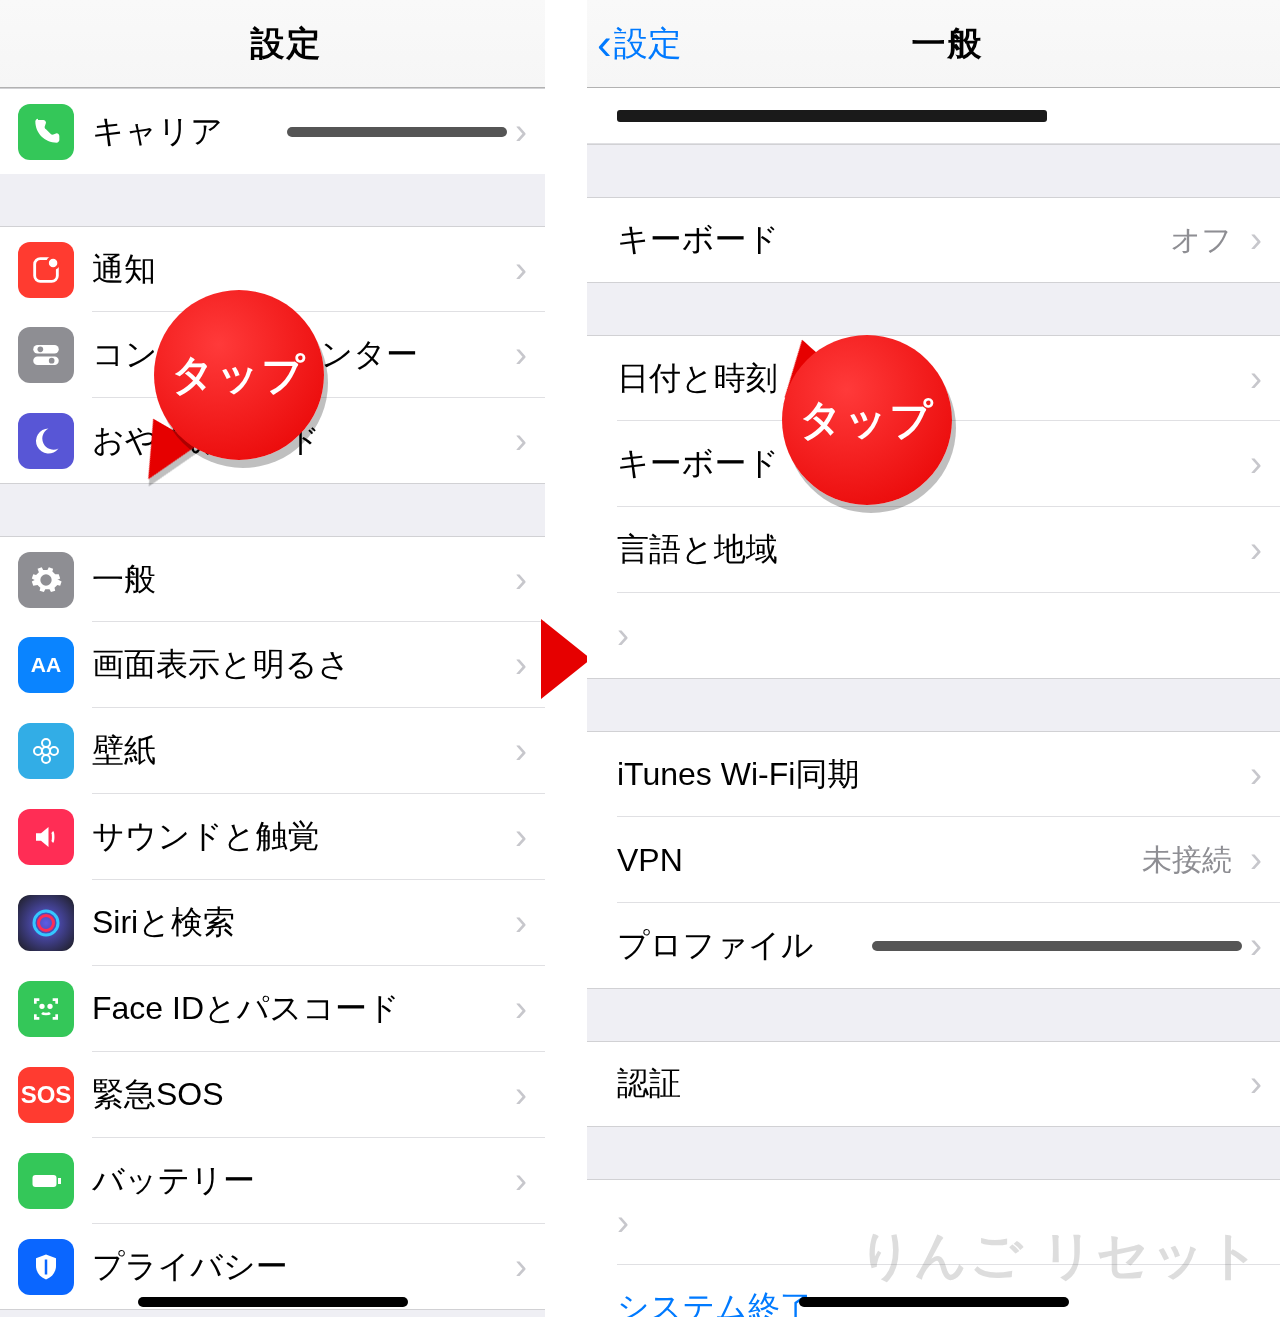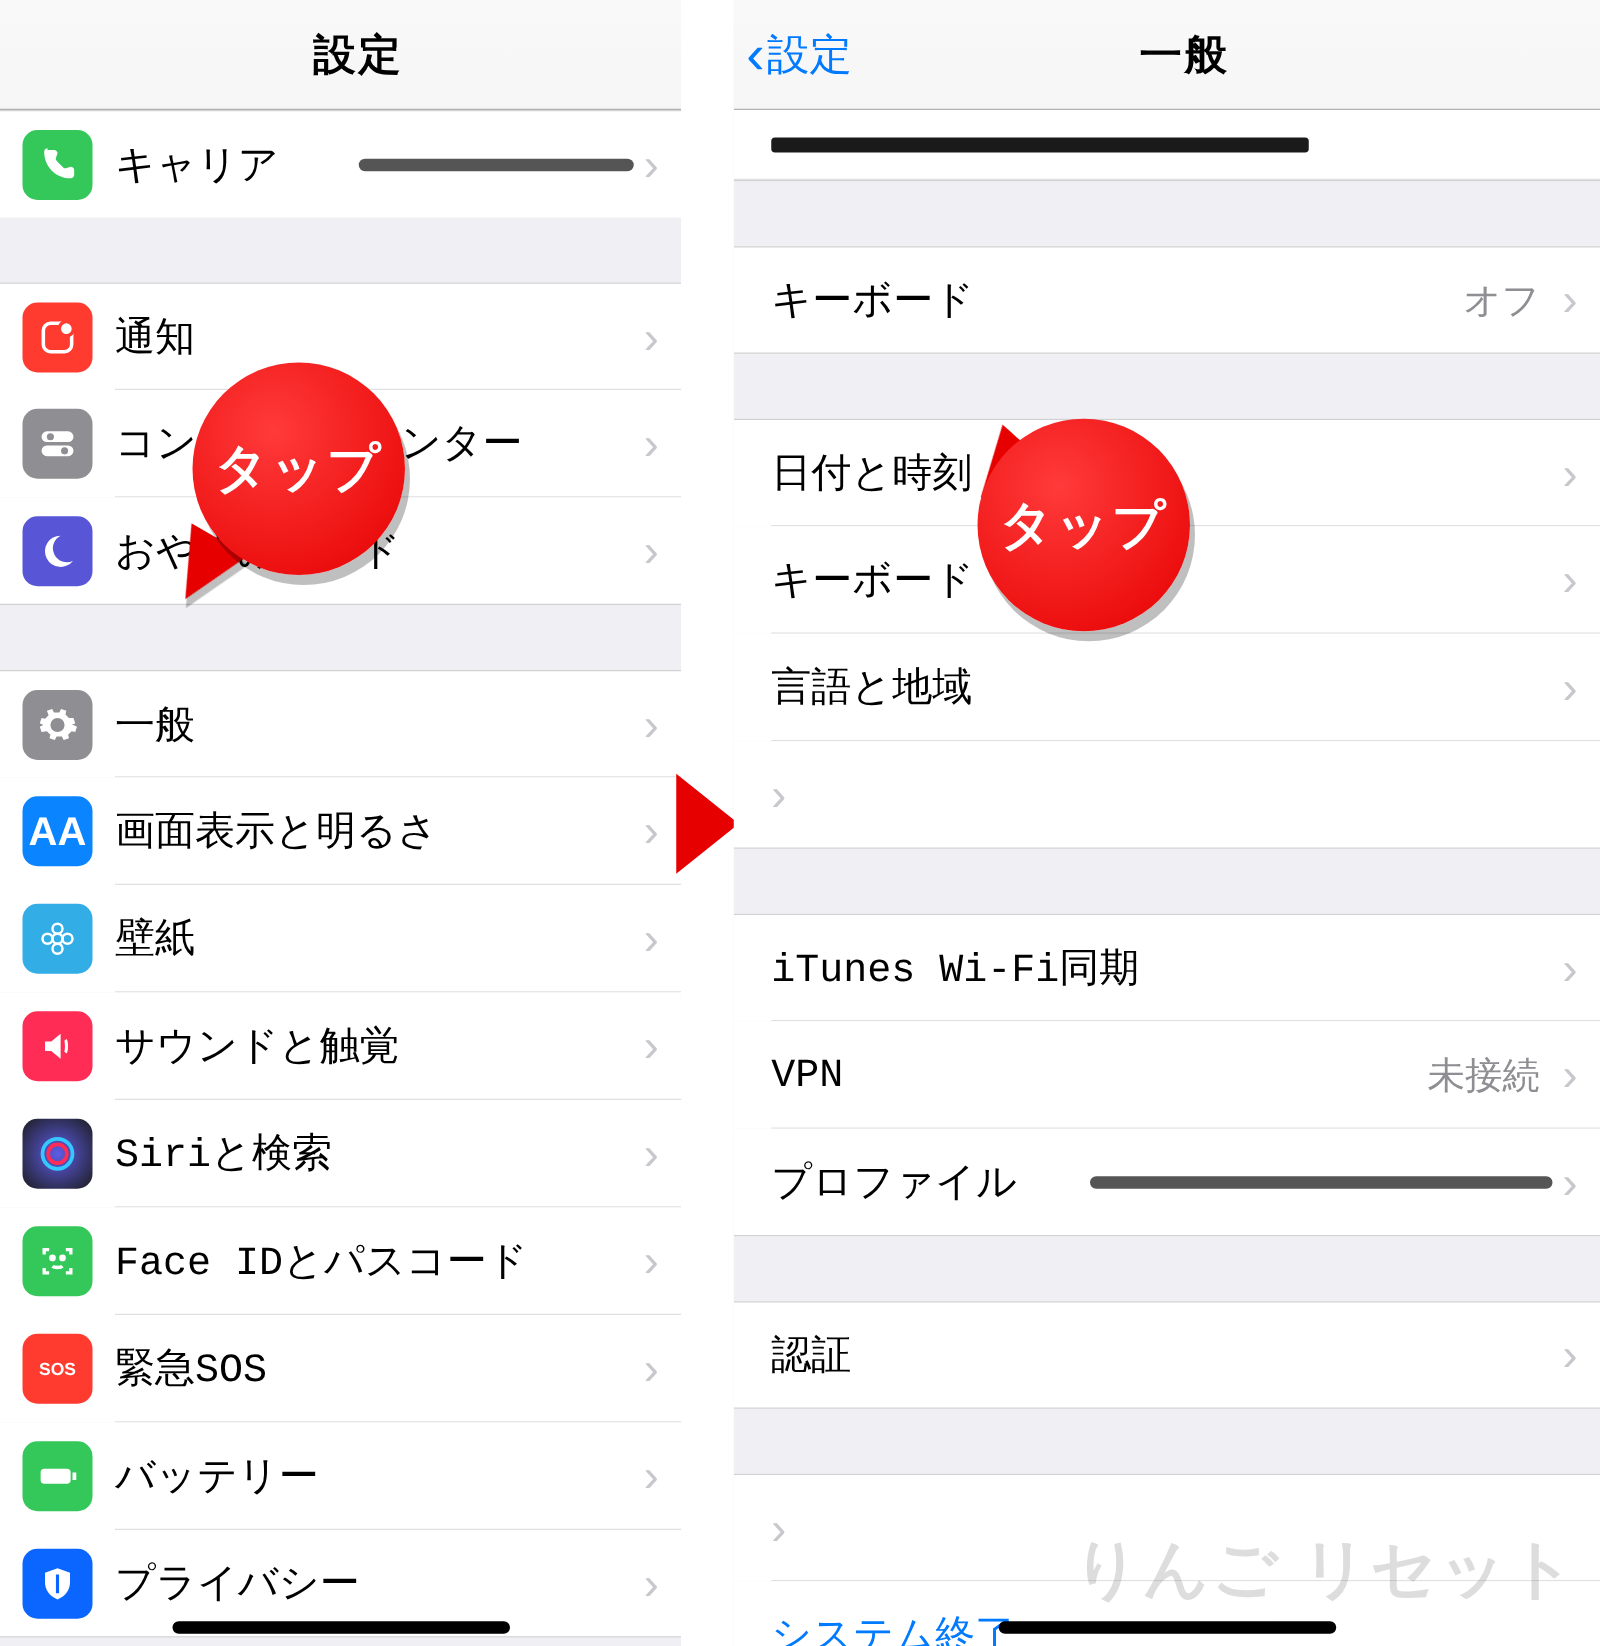--- a/index.html
+++ b/index.html
@@ -75,21 +75,20 @@
     display:flex;
     align-items:center;
     justify-content:center;
     flex-shrink:0;
   }
   .cell .label {
     font-size:32px;
     color:#000;
     flex:1;
     white-space:nowrap;
-    font-family:Liberation Mono, monospace;
   }
   .cell .detail {
     font-size:30px;
     color:#8e8e93;
     margin-right:18px;
     white-space:nowrap;
   }
   .cell .disclosure {
     color:#c7c7cc;
     font-size:36px;
@@ -260,21 +259,21 @@
               <path d="M12 8a4 4 0 1 0 0 8 4 4 0 0 0 0-8zm9 4l2 1-1 3-2-0.5-2 2 0.5 2-3 1-1-2h-3l-1 2-3-1 0.5-2-2-2L3 16l-1-3 2-1v-0l-2-1 1-3 2 0.5 2-2L6 4l3-1 1 2h3l1-2 3 1-0.5 2 2 2L21 8l1 3-2 1z"></path>
             </svg>
         </div>
         <span class="label">一般</span>
         <span class="disclosure">›</span>
         <div class="sep"></div>
       </div>
 
       <div class="cell">
         <div class="iconwrap" style="background:#0a84ff">
-            <span class="glyph" style="font-size:32px">AA</span>
+            <span class="glyph" style="font-size:21px">AA</span>
           </div>
         <span class="label">画面表示と明るさ</span>
         <span class="disclosure">›</span>
         <div class="sep"></div>
       </div>
 
       <div class="cell">
         <div class="iconwrap" style="background:#32ade6">
           <svg width="32" height="32" viewBox="0 0 24 24" fill="none" stroke="#fff" stroke-width="1.5">
               <circle cx="12" cy="12" r="3"></circle>
@@ -322,21 +321,21 @@
               <path d="M9 15c1 1 5 1 6 0"></path>
             </svg>
         </div>
         <span class="label">Face IDとパスコード</span>
         <span class="disclosure">›</span>
         <div class="sep"></div>
       </div>
 
       <div class="cell">
         <div class="iconwrap" style="background:#ff3b30">
-            <span class="glyph" style="font-size:14px">SOS</span>
+            <span class="glyph" style="font-size:24px">SOS</span>
           </div>
         <span class="label">緊急SOS</span>
         <span class="disclosure">›</span>
         <div class="sep"></div>
       </div>
 
       <div class="cell">
         <div class="iconwrap" style="background:#34c759">
           <svg width="36" height="36" viewBox="0 0 24 24" fill="#fff">
               <rect x="3" y="8" width="16" height="8" rx="2"></rect>

